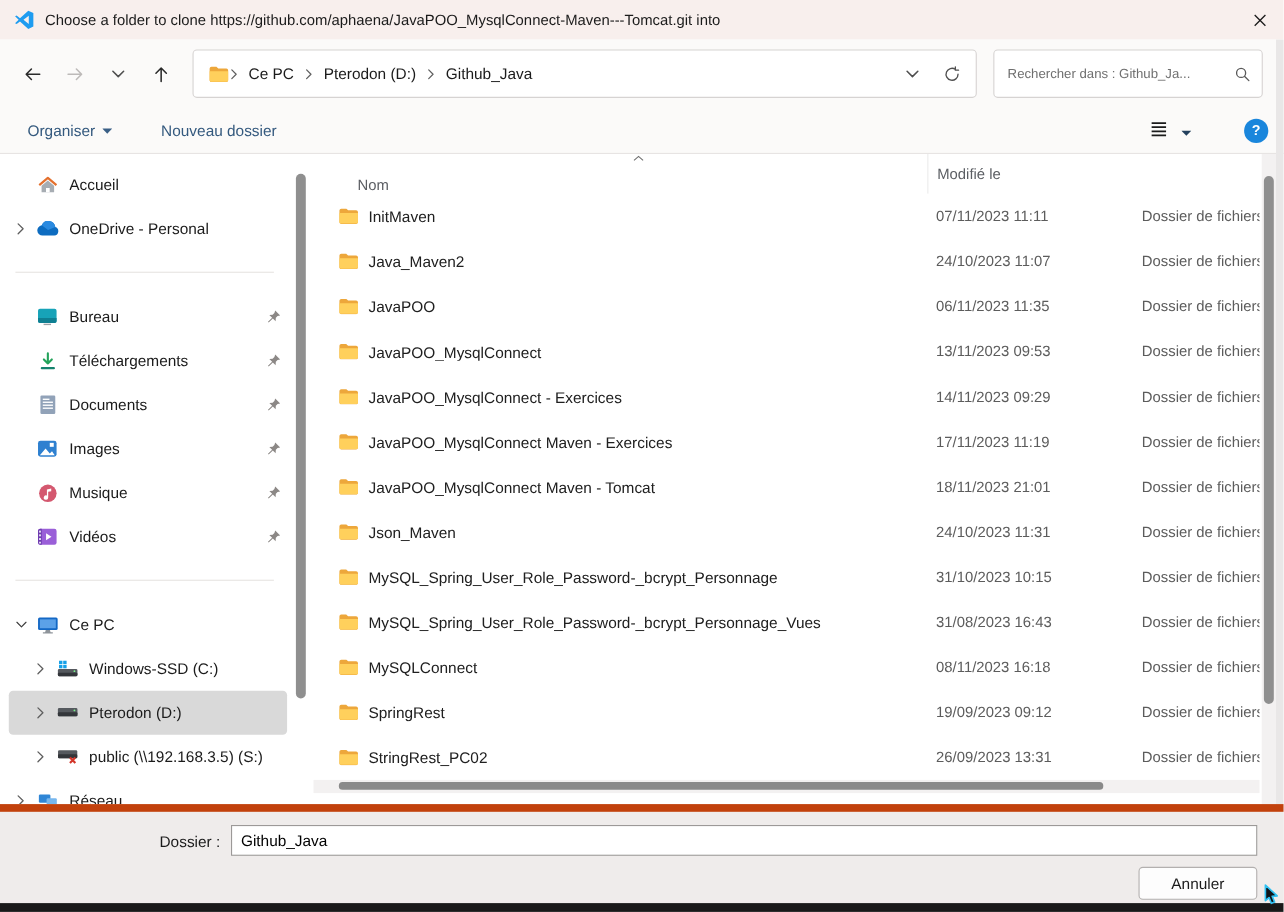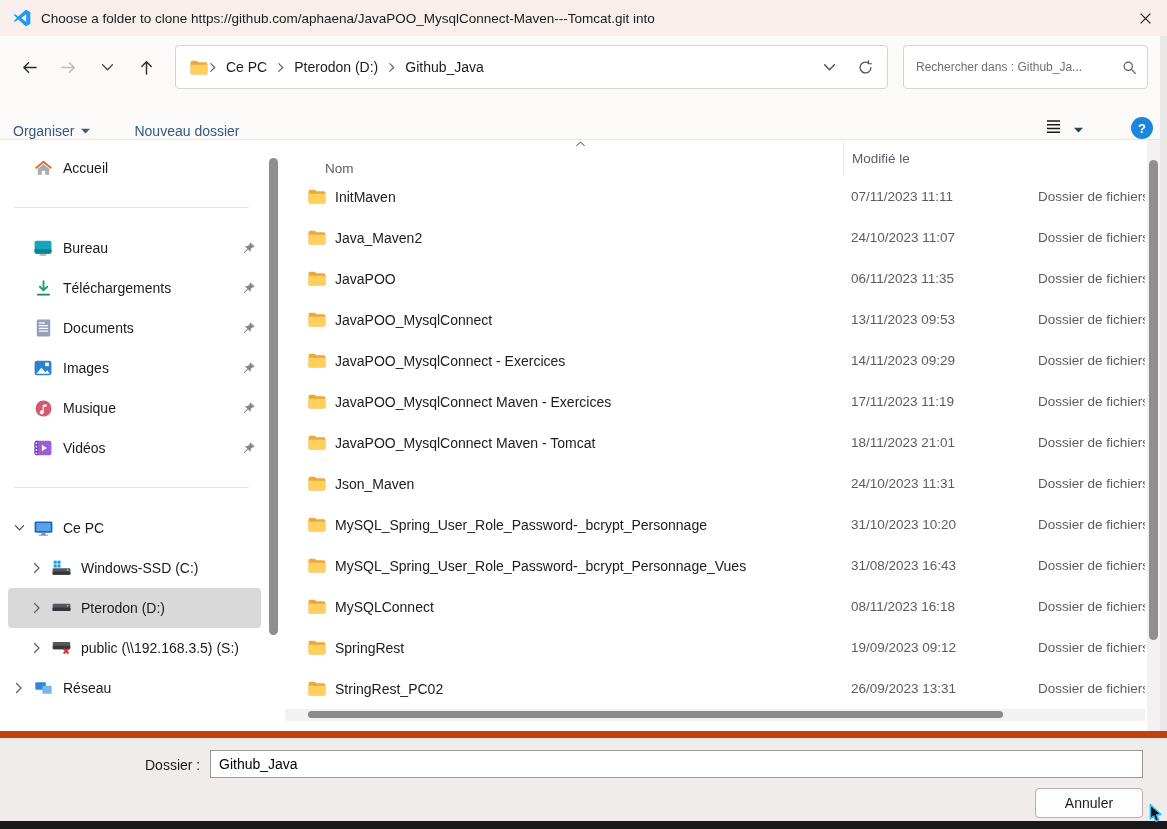--- a/index.html
+++ b/index.html
@@ -26,21 +26,21 @@
   .crumbsep{margin:0 1px;display:flex;align-items:center}
   .addrbtn{width:36px;height:40px;display:flex;align-items:center;justify-content:center}
   .addr-caret{margin-left:auto}
   .searchbox{margin-left:15px;width:245px;height:44px;background:#fff;border:1px solid #d6d3d2;
              border-radius:4px;display:flex;align-items:center;padding:0 10px 0 12px}
   .searchbox input{flex:1;min-width:0;border:none;outline:none;background:transparent;
                    font:inherit;font-size:12px;color:#4d7c0f}
   .searchbox input::placeholder{color:#6f6f6f;opacity:1}
 
   .toolbar{position:absolute;top:98px;left:0;width:1167px;height:42px;border-bottom:1px solid #e7e4e3;
-           display:flex;align-items:flex-end;padding-left:13px;font-size:14px}
+           display:flex;align-items:center;padding-left:25px;font-size:14px}
   .tlink{display:flex;align-items:center;gap:7px;color:#34597e;margin-right:44px}
   .toolbar-right{margin-left:auto;display:flex;align-items:center;gap:12px;margin-right:14px}
   .helpbtn{width:22px;height:22px;border-radius:50%;background:#1a86dc;color:#fff;font-weight:bold;
            font-size:13px;display:flex;align-items:center;justify-content:center;margin-left:36px}
 
   
   .sidebar{position:absolute;top:140px;left:0;width:263px;height:591px;overflow:hidden;
            padding-top:8px;background:#fff}
   .srow{height:40px;display:flex;align-items:center;margin:0 2px 0 8px;border-radius:4px;font-size:14px}
   .srow.lvl2{padding-left:18px}
@@ -255,20 +255,38 @@
         <i class="ic" data-icon="home">
           <svg viewBox="0 0 18 16">
             <path d="M3.6 8.3V14h10.8V8.3L9 3.8z" fill="#a7adb3"></path>
             <path d="M7.4 14v-3.8h3.2V14z" fill="#fff"></path>
             <path d="m1.6 7.8L9 1.6l7.4 6.2" fill="none" stroke="#e4702e" stroke-width="1.9" stroke-linejoin="round"></path>
           </svg>
         </i>
       </span>
     <span class="slabel">Accueil</span>
   </div>
+  <div class="srow">
+    <span class="chev">
+        <i class="ic" data-icon="chevron-right">
+          <svg viewBox="0 0 8 12">
+            <path d="M1.5 1.5 6 6l-4.5 4.5" fill="none" stroke="#5f5f5f" stroke-width="1.2" stroke-linecap="round" stroke-linejoin="round"></path>
+          </svg>
+        </i>
+      </span>
+    <span class="sic">
+        <i class="ic" data-icon="onedrive">
+          <svg viewBox="0 0 20 13">
+            <path d="M5.4 12.4a4.5 4.5 0 0 1-.7-8.95A6.1 6.1 0 0 1 16.4 5a3.8 3.8 0 0 1-.8 7.4z" fill="#0d6cc0"></path>
+            <path d="M4.7 3.45A6.1 6.1 0 0 1 16.4 5l-6.2 2.6z" fill="#2a8ae0"></path>
+          </svg>
+        </i>
+      </span>
+    <span class="slabel">OneDrive - Personal</span>
+  </div>
   <div class="sdiv"></div>
   <div class="srow">
     <span class="chev"></span>
     <span class="sic">
         <i class="ic" data-icon="desktop">
           <svg viewBox="0 0 16 14">
             <rect x=".5" y=".5" width="15" height="11.5" rx="1.6" fill="#17a3b8"></rect>
             <path d="M.5 8h15v2.4c0 .9-.7 1.6-1.6 1.6H2.1c-.9 0-1.6-.7-1.6-1.6z" fill="#0f7f92"></path>
             <rect x="5" y="12.6" width="6" height="1.2" fill="#9aa0a5"></rect>
           </svg>
@@ -615,21 +633,21 @@
     <div class="flrow">
       <div class="cname">
           <i class="ic" data-icon="folder">
             <svg viewBox="0 0 16 13">
               <path d="M.5 2C.5 1.2 1.2.5 2 .5h3.6c.3 0 .6.1.8.3l1.1 1H14c.8 0 1.5.7 1.5 1.5v8c0 .8-.7 1.5-1.5 1.5H2c-.8 0-1.5-.7-1.5-1.5z" fill="#eda73b"></path>
               <path d="M.5 4h15v7.2c0 .7-.6 1.3-1.3 1.3H1.8c-.7 0-1.3-.6-1.3-1.3z" fill="#ffd05c"></path>
             </svg>
           </i>
           <span>MySQL_Spring_User_Role_Password-_bcrypt_Personnage</span>
         </div>
-      <div class="cmod">31/10/2023 10:20</div>
+      <div class="cmod">31/10/2023 10:15</div>
         <div class="ctype">Dossier de fichiers</div>
     </div>
     <div class="flrow">
       <div class="cname">
           <i class="ic" data-icon="folder">
             <svg viewBox="0 0 16 13">
               <path d="M.5 2C.5 1.2 1.2.5 2 .5h3.6c.3 0 .6.1.8.3l1.1 1H14c.8 0 1.5.7 1.5 1.5v8c0 .8-.7 1.5-1.5 1.5H2c-.8 0-1.5-.7-1.5-1.5z" fill="#eda73b"></path>
               <path d="M.5 4h15v7.2c0 .7-.6 1.3-1.3 1.3H1.8c-.7 0-1.3-.6-1.3-1.3z" fill="#ffd05c"></path>
             </svg>
           </i>

